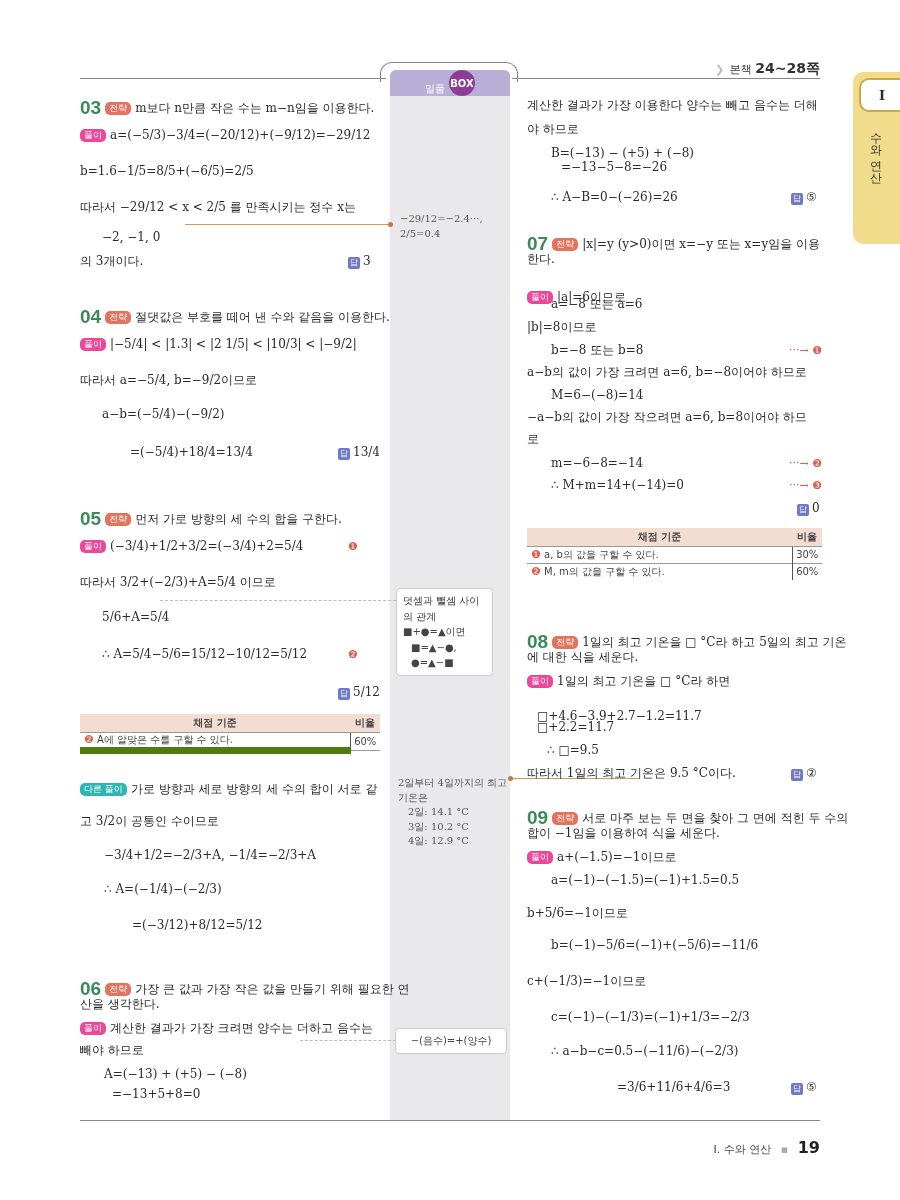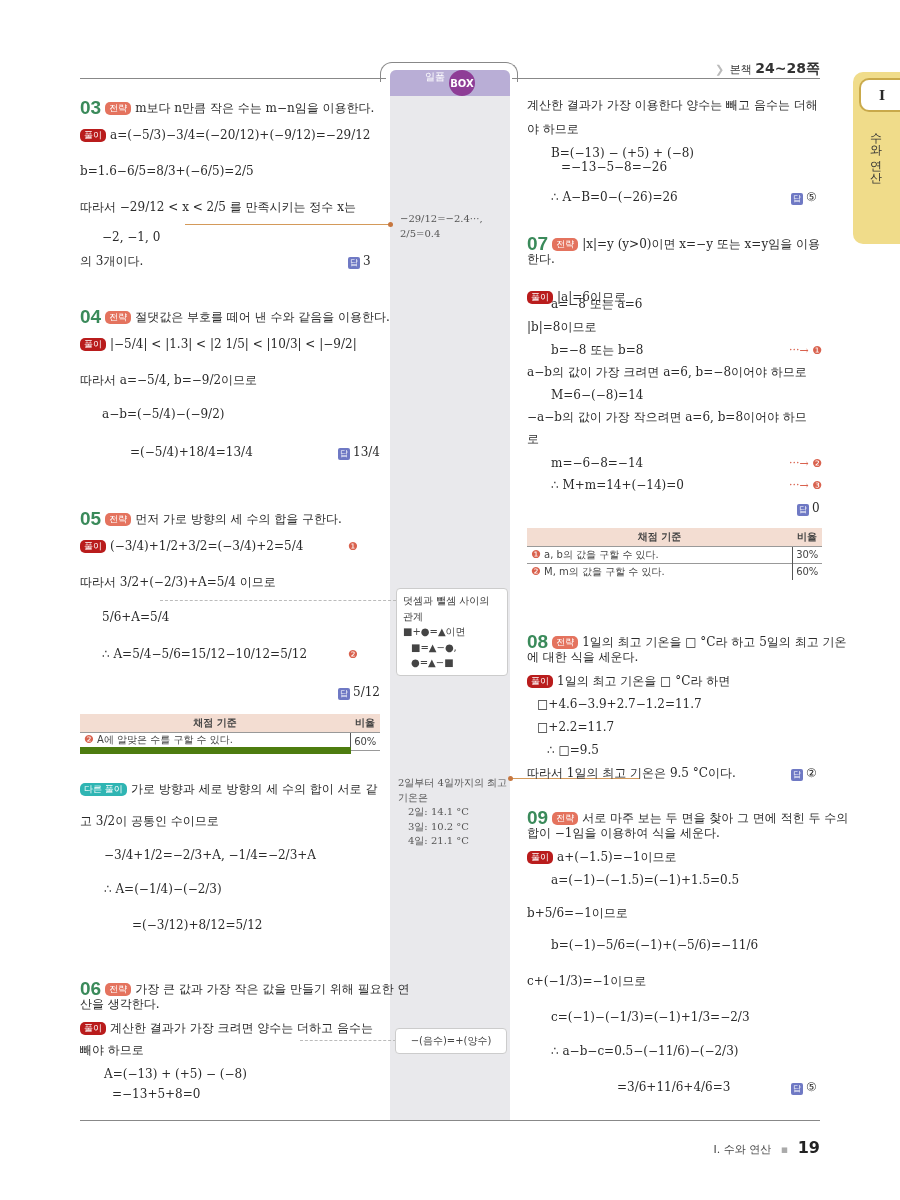--- a/index.html
+++ b/index.html
@@ -3,33 +3,33 @@
 <meta charset="utf-8">
 <style>
 *{box-sizing:border-box;margin:0;padding:0}
 body{width:900px;height:1200px;background:#fff;font-family:"DejaVu Sans","Liberation Sans",sans-serif;color:#2a2a2a;position:relative;overflow:hidden}
 .serif{font-family:"DejaVu Serif","Liberation Serif",serif}
 .page{position:absolute;left:0;top:0;width:900px;height:1200px}
 .topline{position:absolute;left:80px;top:78px;width:306px;border-top:1.5px solid #888}
 .topline2{position:absolute;left:512px;top:78px;width:308px;border-top:1.5px solid #888}
 .boxtab{position:absolute;left:380px;top:62px;width:138px;height:20px;border:1.5px solid #888;border-bottom:none;border-radius:12px 12px 0 0}
 .midcol{position:absolute;left:390px;top:70px;width:120px;height:1050px;background:#e9e9ec;border-radius:6px 6px 0 0}
-.midhead{position:absolute;left:390px;top:70px;width:120px;height:26px;background:#b9aed6;border-radius:6px 6px 0 0;display:flex;align-items:flex-start;justify-content:center;gap:4px;font-size:10px;color:#fff}
+.midhead{position:absolute;left:390px;top:70px;width:120px;height:26px;background:#b9aed6;border-radius:6px 6px 0 0;display:flex;align-items:flex-end;justify-content:center;gap:4px;font-size:10px;color:#fff}
 .boxbadge{background:#8e3d96;color:#fff;font-weight:bold;border-radius:50%;width:26px;height:26px;display:flex;align-items:center;justify-content:center;font-size:10px}
 .ref{position:absolute;right:80px;top:60px;font-size:11px;color:#333}
 .ref b{font-size:14px}
 .ref .chev{color:#bbb;margin-right:2px}
 .sidetab{position:absolute;left:853px;top:72px;width:50px;height:172px;background:#f0dc8a;border-radius:10px 0 0 10px}
 .sidetab .roman{position:absolute;left:6px;top:6px;width:44px;height:34px;background:#fff;border:2px solid #c9a94a;border-right:none;border-radius:10px 0 0 10px;display:flex;align-items:center;justify-content:center;font-weight:bold;font-family:"DejaVu Serif",serif;font-size:13px}
 .sidetab .chap{position:absolute;left:14px;top:52px;writing-mode:vertical-rl;font-size:12px;color:#333}
 .col{position:absolute;font-size:12px;line-height:1.5}
 .qnum{font-family:"Liberation Sans",sans-serif;font-weight:bold;font-size:19px;color:#3a8a5a;margin-right:4px;vertical-align:-2px}
 .tag{display:inline-block;font-size:9px;color:#fff;padding:0 4px;border-radius:5px;margin-right:4px;line-height:13px;vertical-align:1px}
 .t-strat{background:#e4735e}
-.t-sol{background:#b91c1c}
+.t-sol{background:#ec4899}
 .t-alt{background:#2fb5b3}
 .line{position:absolute;white-space:nowrap}
 .ans{display:inline-block;background:#6f79c4;color:#fff;font-size:8px;width:12px;height:12px;line-height:12px;text-align:center;border-radius:2px;margin-right:3px}
 .step{color:#d9624e;font-size:11px}
 table.score{position:absolute;border-collapse:collapse;font-size:10px;color:#444}
 table.score th{background:#f3ddd2;font-weight:bold;height:18px;font-size:10px}
 table.score td{border-top:1px solid #999;height:17px;padding-left:4px}
 table.score td.r{border-left:1px solid #555;text-align:center;width:30px;padding:0}
 .note{position:absolute;font-size:10px;color:#555;line-height:1.45}
 .notebox{position:absolute;background:#fff;border:1px solid #ccc;border-radius:4px;font-size:10px;color:#444;padding:4px 6px;line-height:1.55}
@@ -59,21 +59,21 @@
     <b>24~28쪽</b>
   </div>
   <div class="sidetab">
     <div class="roman">I</div>
     <div class="chap">수와 연산</div>
   </div>
 
   <div class="col serif" style="left:80px;top:94px;width:300px">
     <div class="line" style="top:0"><span class="qnum">03</span><span class="tag t-strat">전략</span><span>m보다 n만큼 작은 수는 m−n임을 이용한다.</span></div>
     <div class="line" style="top:32px"><span class="tag t-sol">풀이</span><span>a=(−5/3)−3/4=(−20/12)+(−9/12)=−29/12</span></div>
-    <div class="line" style="top:68px">b=1.6−6/5=8/3+(−6/5)=2/5</div>
+    <div class="line" style="top:68px">b=1.6−1/5=8/5+(−6/5)=2/5</div>
     <div class="line" style="top:104px">따라서 −29/12 &lt; x &lt; 2/5 를 만족시키는 정수 x는</div>
     <div class="line" style="top:134px;left:22px">−2, −1, 0</div>
     <div class="line" style="top:158px">의 3개이다.</div>
     <div class="line" style="top:158px;left:268px"><span class="ans">답</span><span>3</span></div>
   </div>
   <div class="leader" style="left:185px;top:224px;width:205px"></div>
   <div class="dot" style="left:388px;top:222px"></div>
   <div class="note serif" style="left:400px;top:212px">
     <div>−29/12=−2.4···,</div>
     <div>2/5=0.4</div>
@@ -92,21 +92,21 @@
     <div class="line" style="top:0"><span class="qnum">05</span><span class="tag t-strat">전략</span><span>먼저 가로 방향의 세 수의 합을 구한다.</span></div>
     <div class="line" style="top:32px"><span class="tag t-sol">풀이</span><span>(−3/4)+1/2+3/2=(−3/4)+2=5/4</span></div>
     <div class="line" style="top:32px;left:268px"><span class="step">❶</span></div>
     <div class="line" style="top:68px">따라서 3/2+(−2/3)+A=5/4 이므로</div>
     <div class="line" style="top:103px;left:22px">5/6+A=5/4</div>
     <div class="line" style="top:140px;left:22px">∴ A=5/4−5/6=15/12−10/12=5/12</div>
     <div class="line" style="top:140px;left:268px"><span class="step">❷</span></div>
     <div class="line" style="top:178px;left:258px"><span class="ans">답</span><span>5/12</span></div>
   </div>
   <div class="dleader" style="left:160px;top:600px;width:236px"></div>
-  <div class="notebox" style="left:396px;top:588px;width:112px">
+  <div class="notebox" style="left:396px;top:588px;width:97px">
     <div style="color:#333">덧셈과 뺄셈 사이의 관계</div>
     <div>■+●=▲이면</div>
     <div style="padding-left:8px">■=▲−●,</div>
     <div style="padding-left:8px">●=▲−■</div>
   </div>
 
   <table class="score" style="left:80px;top:714px;width:300px">
     <tbody>
         <tr>
           <th>채점 기준</th>
@@ -124,21 +124,21 @@
     <div class="line" style="top:32px">고 3/2이 공통인 수이므로</div>
     <div class="line" style="top:66px;left:24px">−3/4+1/2=−2/3+A,     −1/4=−2/3+A</div>
     <div class="line" style="top:100px;left:24px">∴ A=(−1/4)−(−2/3)</div>
     <div class="line" style="top:136px;left:52px">=(−3/12)+8/12=5/12</div>
   </div>
   <div class="note serif" style="left:398px;top:776px">
     <div>2일부터 4일까지의 최고</div>
     <div>기온은</div>
     <div style="padding-left:10px">2일: 14.1 °C</div>
     <div style="padding-left:10px">3일: 10.2 °C</div>
-    <div style="padding-left:10px">4일: 21.1 °C</div>
+    <div style="padding-left:10px">4일: 12.9 °C</div>
   </div>
   <div class="leader" style="left:510px;top:778px;width:130px"></div>
   <div class="dot" style="left:508px;top:776px"></div>
 
   <div class="col serif" style="left:80px;top:975px;width:300px">
     <div class="line" style="top:0"><span class="qnum">06</span><span class="tag t-strat">전략</span><span>가장 큰 값과 가장 작은 값을 만들기 위해 필요한 연</span></div>
     <div class="line" style="top:20px">산을 생각한다.</div>
     <div class="line" style="top:44px"><span class="tag t-sol">풀이</span><span>계산한 결과가 가장 크려면 양수는 더하고 음수는</span></div>
     <div class="line" style="top:66px">빼야 하므로</div>
     <div class="line" style="top:90px;left:24px">A=(−13) + (+5) − (−8)</div>
@@ -189,21 +189,21 @@
           <td><span class="step">❷</span> <span>M, m의 값을 구할 수 있다.</span></td>
           <td class="r">60%</td>
         </tr>
   </tbody>
     </table>
 
   <div class="col serif" style="left:527px;top:628px;width:295px">
     <div class="line" style="top:0"><span class="qnum">08</span><span class="tag t-strat">전략</span><span>1일의 최고 기온을 □ °C라 하고 5일의 최고 기온</span></div>
     <div class="line" style="top:20px">에 대한 식을 세운다.</div>
     <div class="line" style="top:44px"><span class="tag t-sol">풀이</span><span>1일의 최고 기온을 □ °C라 하면</span></div>
-    <div class="line" style="top:67px;left:10px">□+4.6−3.9+2.7−1.2=11.7</div>
+    <div class="line" style="top:79px;left:10px">□+4.6−3.9+2.7−1.2=11.7</div>
     <div class="line" style="top:90px;left:10px">□+2.2=11.7</div>
     <div class="line" style="top:113px;left:20px">∴ □=9.5</div>
     <div class="line" style="top:136px">따라서 1일의 최고 기온은 9.5 °C이다.</div>
     <div class="line" style="top:136px;left:264px"><span class="ans">답</span><span>②</span></div>
   </div>
 
   <div class="col serif" style="left:527px;top:804px;width:295px">
     <div class="line" style="top:0"><span class="qnum">09</span><span class="tag t-strat">전략</span><span>서로 마주 보는 두 면을 찾아 그 면에 적힌 두 수의</span></div>
     <div class="line" style="top:20px">합이 −1임을 이용하여 식을 세운다.</div>
     <div class="line" style="top:44px"><span class="tag t-sol">풀이</span><span>a+(−1.5)=−1이므로</span></div>

